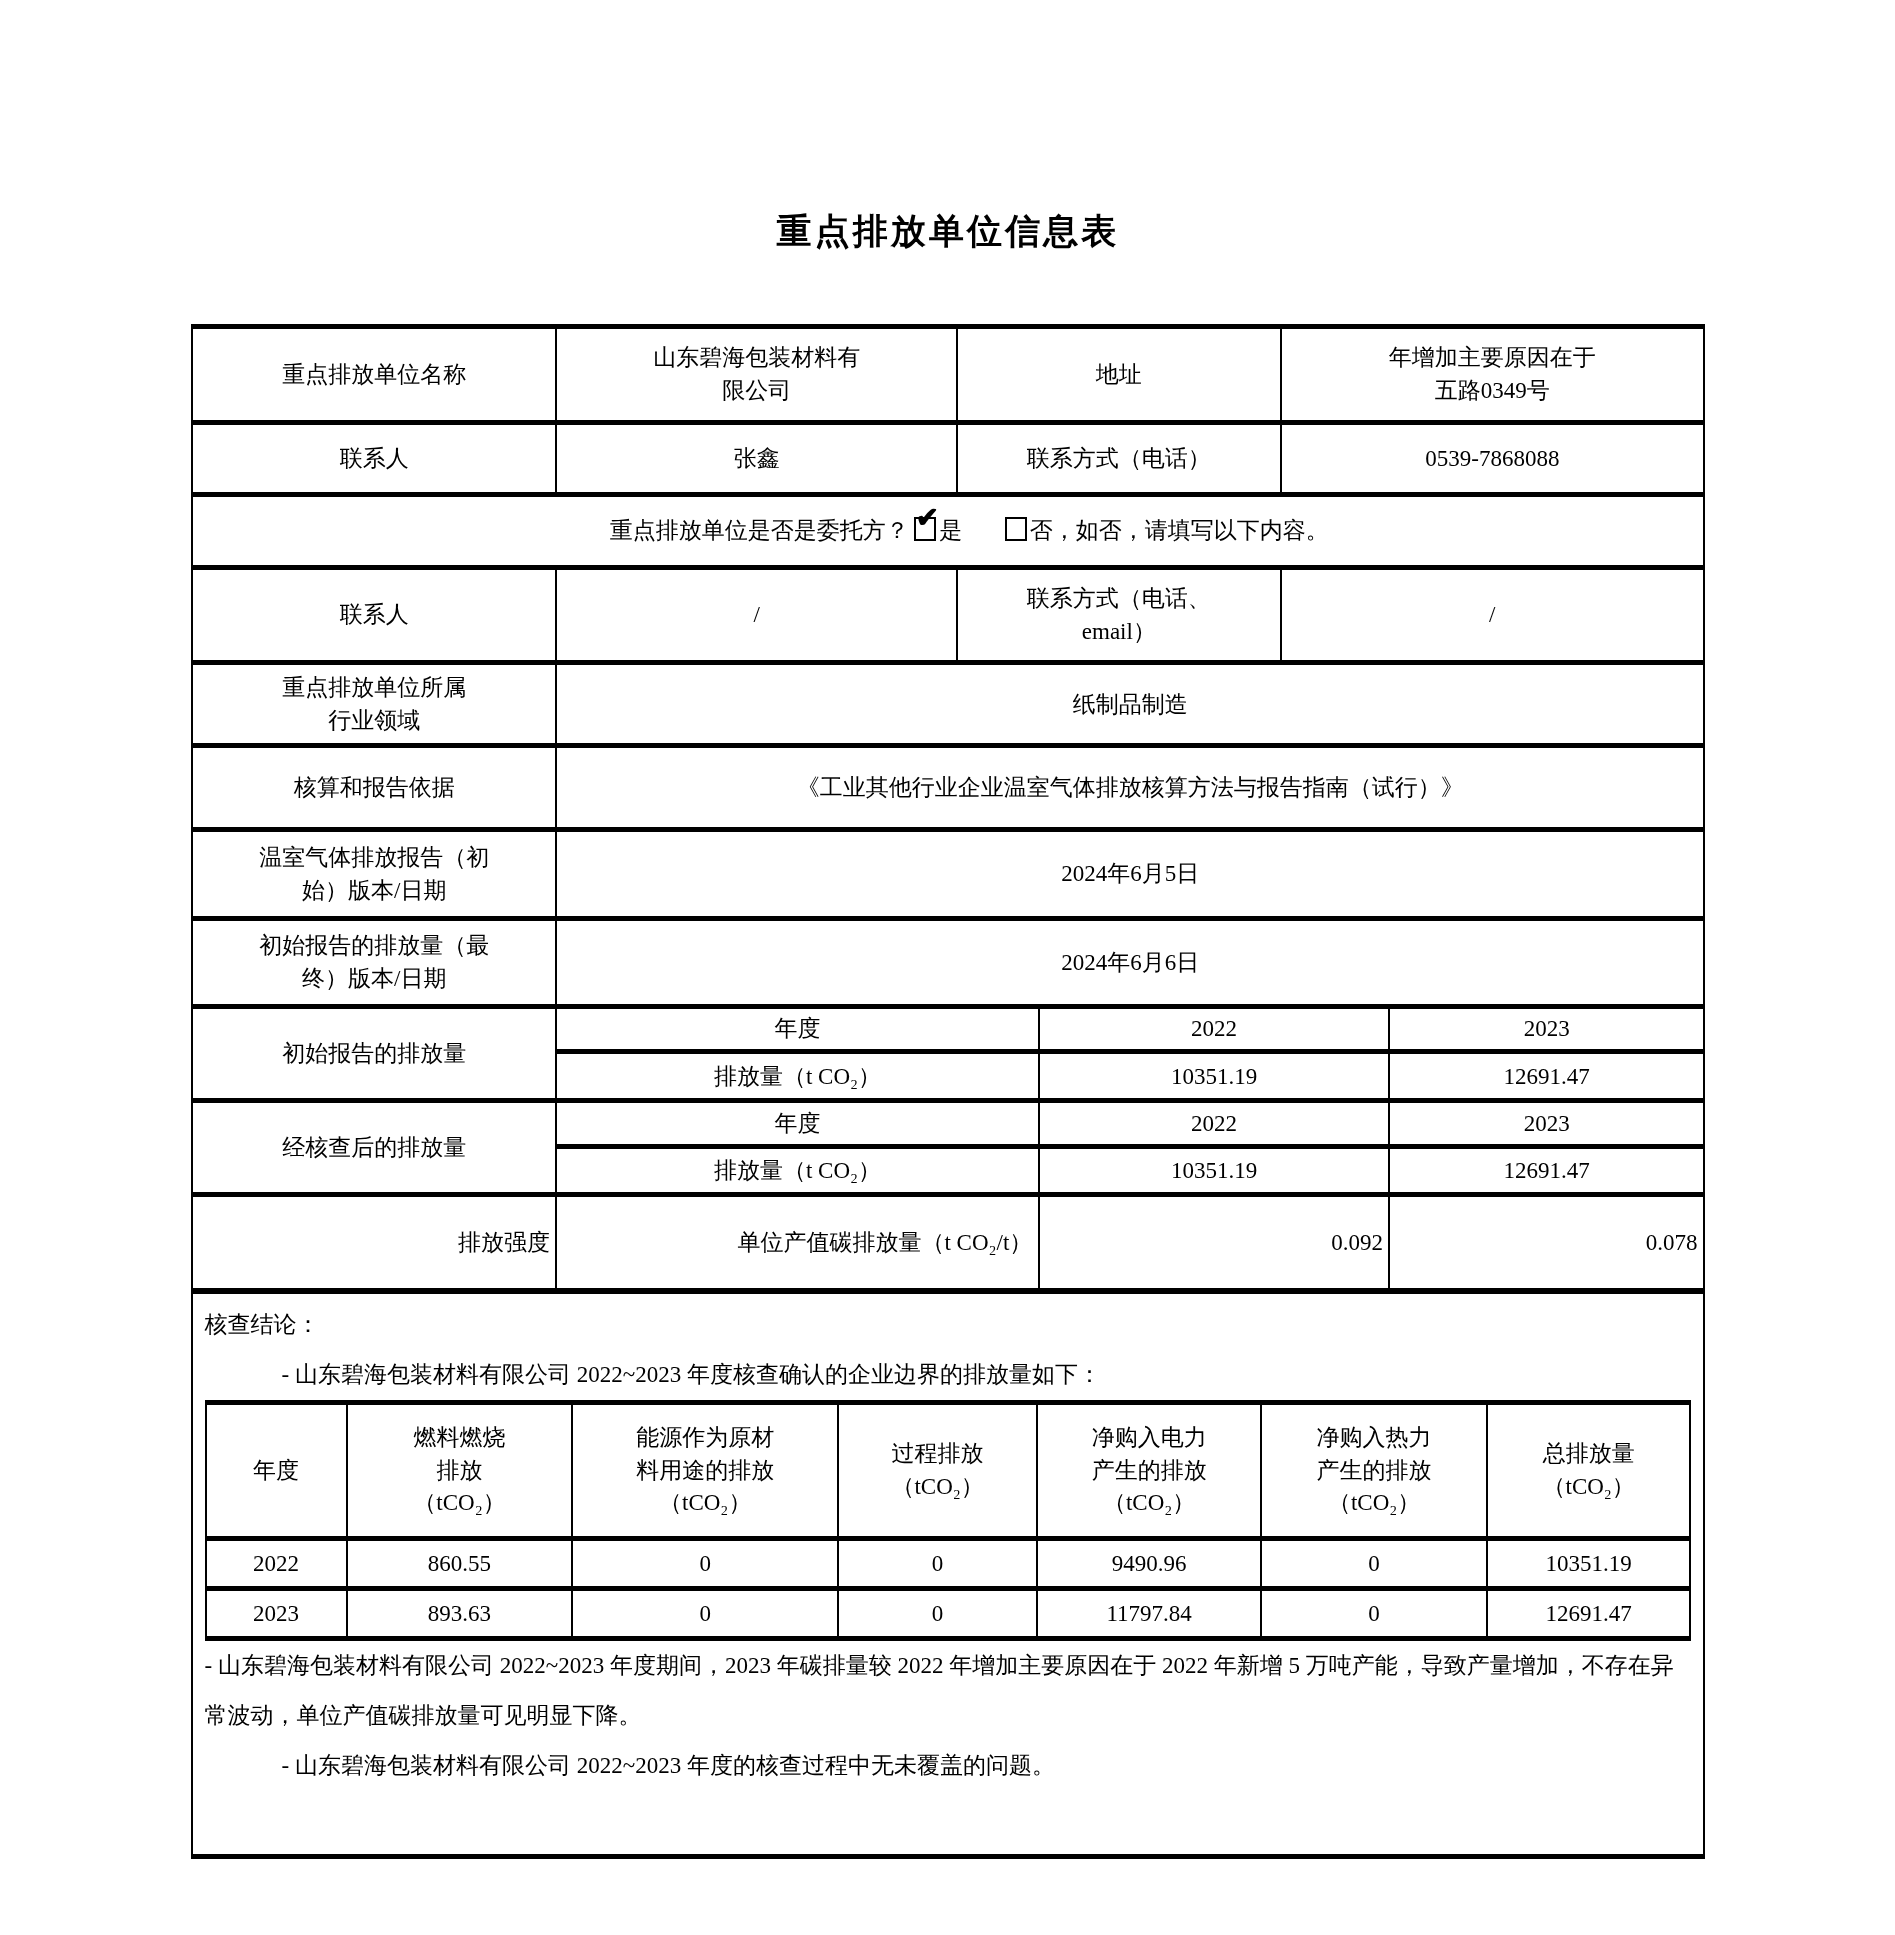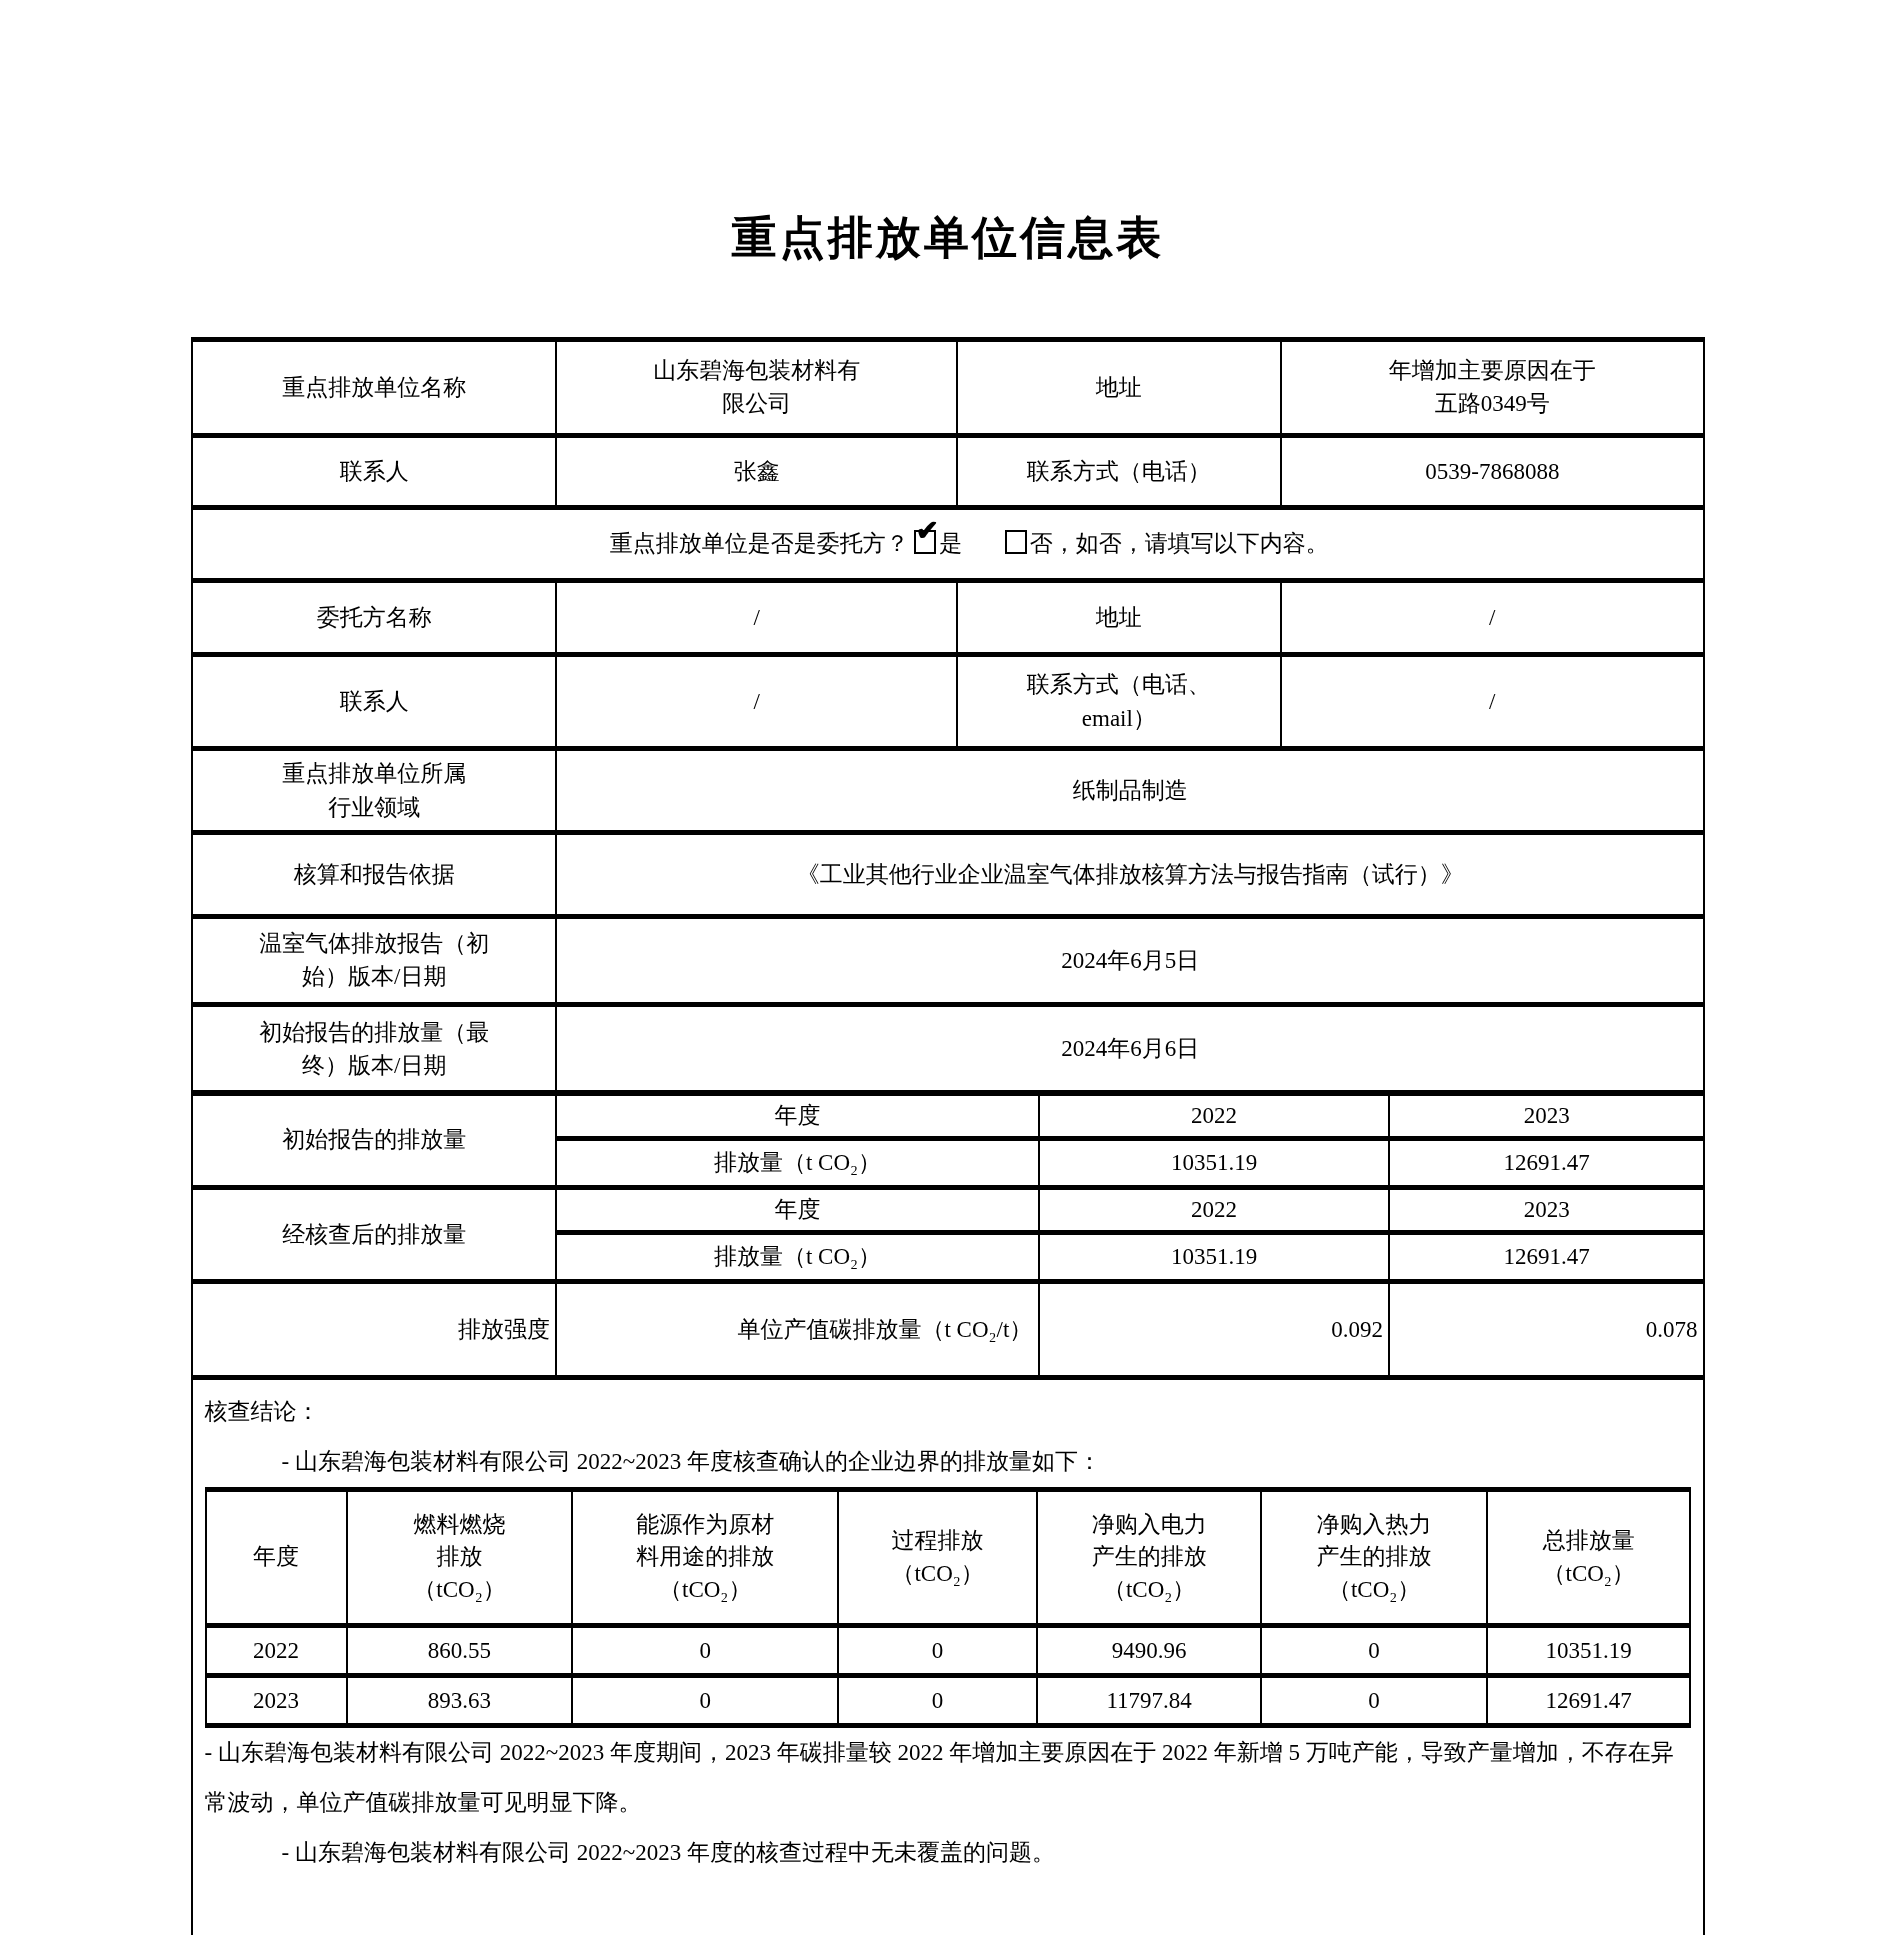--- a/index.html
+++ b/index.html
@@ -4,21 +4,21 @@
 <style>
   html,body{margin:0;padding:0;}
   body{
     width:1896px;height:2685px;background:#ffffff;color:#000;
     font-family:"Liberation Serif","DejaVu Serif",serif;
     font-size:23px;
   }
   .page{position:relative;width:1896px;height:2685px;overflow:hidden;}
   .page-title{
     margin-top:209px;text-align:center;
-    font-size:45px;font-weight:bold;letter-spacing:3.1px;line-height:1.3;
+    font-size:35px;font-weight:bold;letter-spacing:3.1px;line-height:1.3;
   }
   table{border-collapse:collapse;width:1514px;table-layout:fixed;margin:0 auto;}
   table.joined{margin:-5.4px auto 0;}
   td{
     border:2.3px solid #000;border-top-width:5.4px;border-bottom-width:5.4px;
     text-align:center;vertical-align:middle;padding:2.3px 5.4px;overflow:hidden;
     line-height:1.45;
   }
   .ml{white-space:pre-line;}
   .b{font-weight:normal;}
@@ -72,26 +72,20 @@
     <tr class="h2">
       <td>联系人</td>
       <td>张鑫</td>
       <td>联系方式（电话）</td>
       <td>0539-7868088</td>
     </tr>
     <tr class="h3">
       <td colspan="4">
         <span>重点排放单位是否是委托方？</span><span class="cb"><span class="tick">✔</span></span><span>是</span><span class="gap"></span><span class="cb"></span><span>否，如否，请填写以下内容。</span>
       </td>
-    </tr>
-    <tr class="h4">
-      <td>委托方名称</td>
-      <td>/</td>
-      <td>地址</td>
-      <td>/</td>
     </tr>
     <tr class="h5">
       <td>联系人</td>
       <td>/</td>
       <td class="ml">联系方式（电话、
 email）</td>
       <td>/</td>
     </tr>
     <tr class="h6">
       <td class="ml">重点排放单位所属

